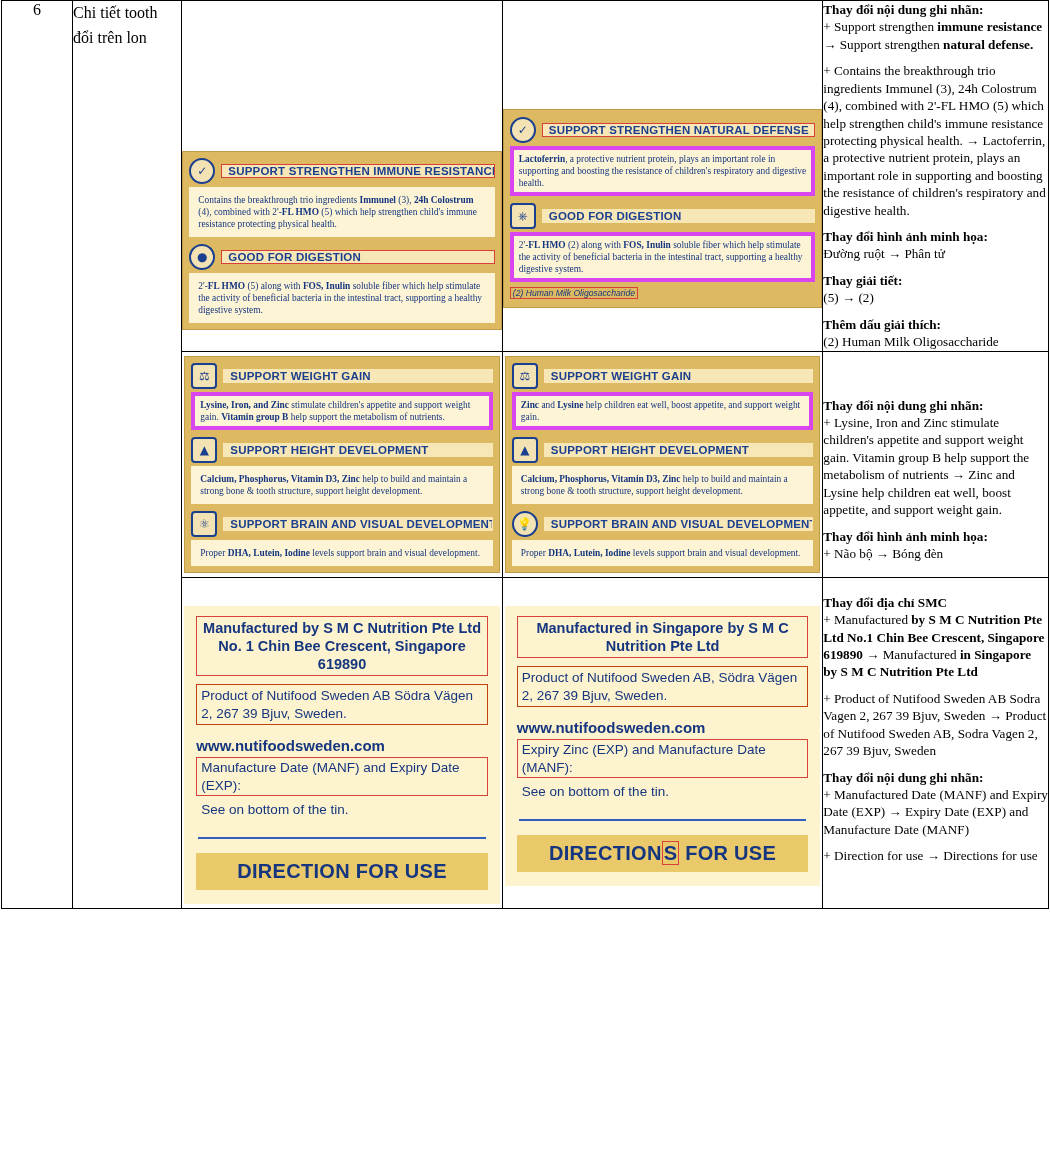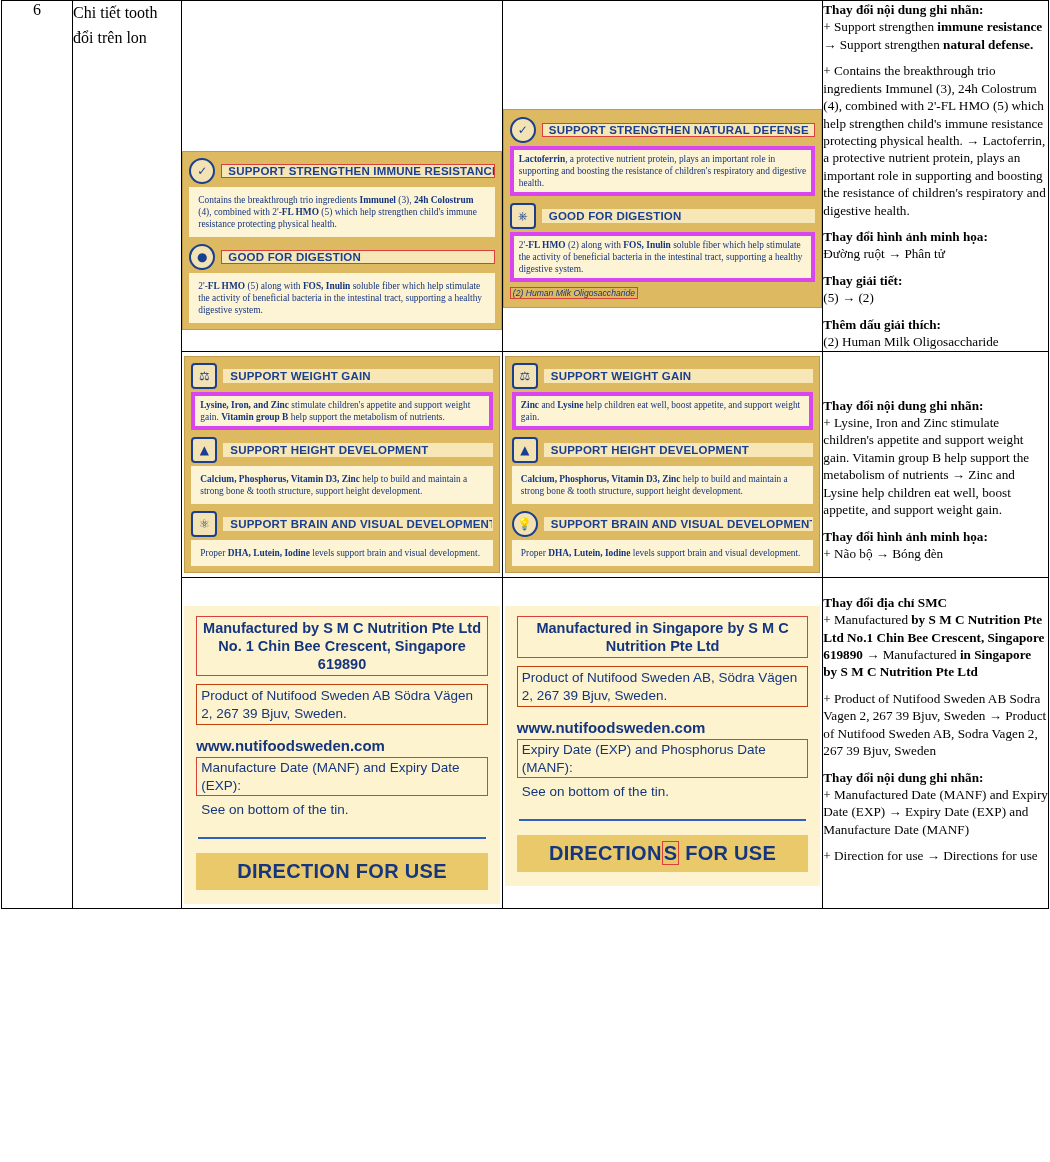--- a/index.html
+++ b/index.html
@@ -353,21 +353,21 @@
             </div>
           </div>
         </td>
 
         <td class="col-img">
           <div class="imgcell-inner" style="padding-top:28px">
             <div class="addr">
               <span class="addr-strong">Manufactured in Singapore by S M C Nutrition Pte Ltd</span>
               <span class="addr-reg">Product of Nutifood Sweden AB, Södra Vägen 2, 267 39 Bjuv, Sweden.</span>
               <span class="addr-web">www.nutifoodsweden.com</span>
-              <span class="addr-date">Expiry Date (EXP) and Phosphorus Date (MANF):</span>
+              <span class="addr-date">Expiry Zinc (EXP) and Manufacture Date (MANF):</span>
               <span class="addr-date nb">See on bottom of the tin.</span>
               <div class="rule"></div>
               <div class="dfu">
                 <span>DIRECTION</span><span class="hl">S</span><span> FOR USE</span>
               </div>
             </div>
           </div>
         </td>
 
         <td class="col-notes">

